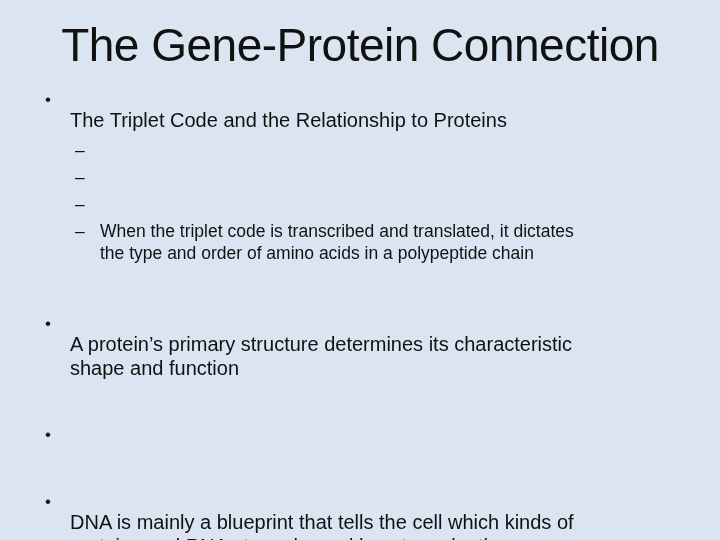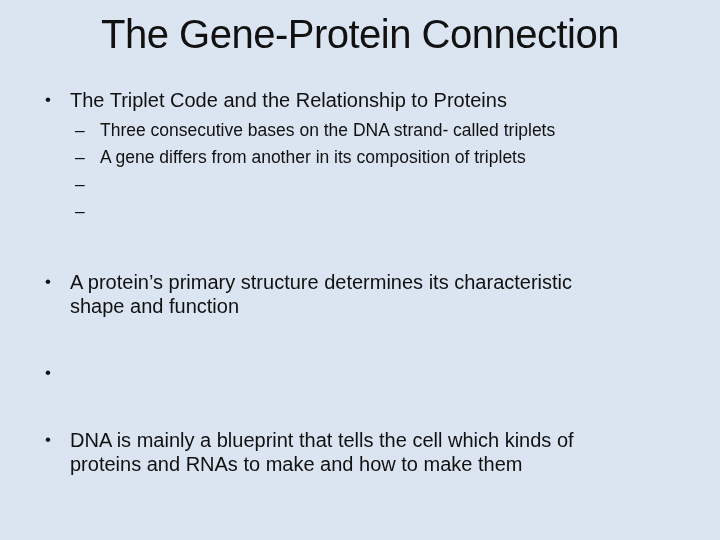--- a/index.html
+++ b/index.html
@@ -10,23 +10,23 @@
     overflow: hidden;
   }
   .slide {
     position: relative;
     width: 720px; height: 540px;
     background: #dbe5f1;
     color: #111111;
   }
   .title {
     margin: 0;
-    padding-top: 12px;
+    padding-top: 20px;
     text-align: center;
-    font-size: 40px;
+    font-size: 46px;
     font-weight: 400;
     line-height: 1.1;
     letter-spacing: -0.5px;
     color: #111111;
   }
   .content {
     position: absolute;
     left: 45px;
     top: 88px;
     right: 38px;
@@ -37,20 +37,21 @@
     font-size: 20px;
     line-height: 24px;
   }
   .b1 .marker {
     flex: 0 0 25px;
     font-size: 17px;
     line-height: 24px;
   }
   .b1 .text {
     white-space: pre-line;
+    margin-top: 20px;
   }
   .sublist {
     margin-top: 7px;
     margin-left: 30px;
   }
   .b2 {
     display: flex;
     align-items: flex-start;
     font-size: 17.5px;
     line-height: 22px;
@@ -74,31 +75,31 @@
   <div class="content">
 
     <div class="b1">
       <span class="marker">•</span>
       <span class="text">The Triplet Code and the Relationship to Proteins</span>
     </div>
 
     <div class="sublist">
       <div class="b2">
         <span class="marker">–</span>
-        <span class="text">Three consecutive bases on the DNA strand- called triplets</span>
-      </div>
-      <div class="b2">
-        <span class="marker">–</span>
-        <span class="text">A gene differs from another in its composition of triplets</span>
       </div>
       <div class="b2">
         <span class="marker">–</span>
       </div>
       <div class="b2">
         <span class="marker">–</span>
+      </div>
+      <div class="b2">
+        <span class="marker">–</span>
+        <span class="text">When the triplet code is transcribed and translated, it dictates
+the type and order of amino acids in a polypeptide chain</span>
       </div>
     </div>
 
     <div class="gap"></div>
 
     <div class="b1">
       <span class="marker">•</span>
       <span class="text">A protein’s primary structure determines its characteristic
 shape and function</span>
     </div>

